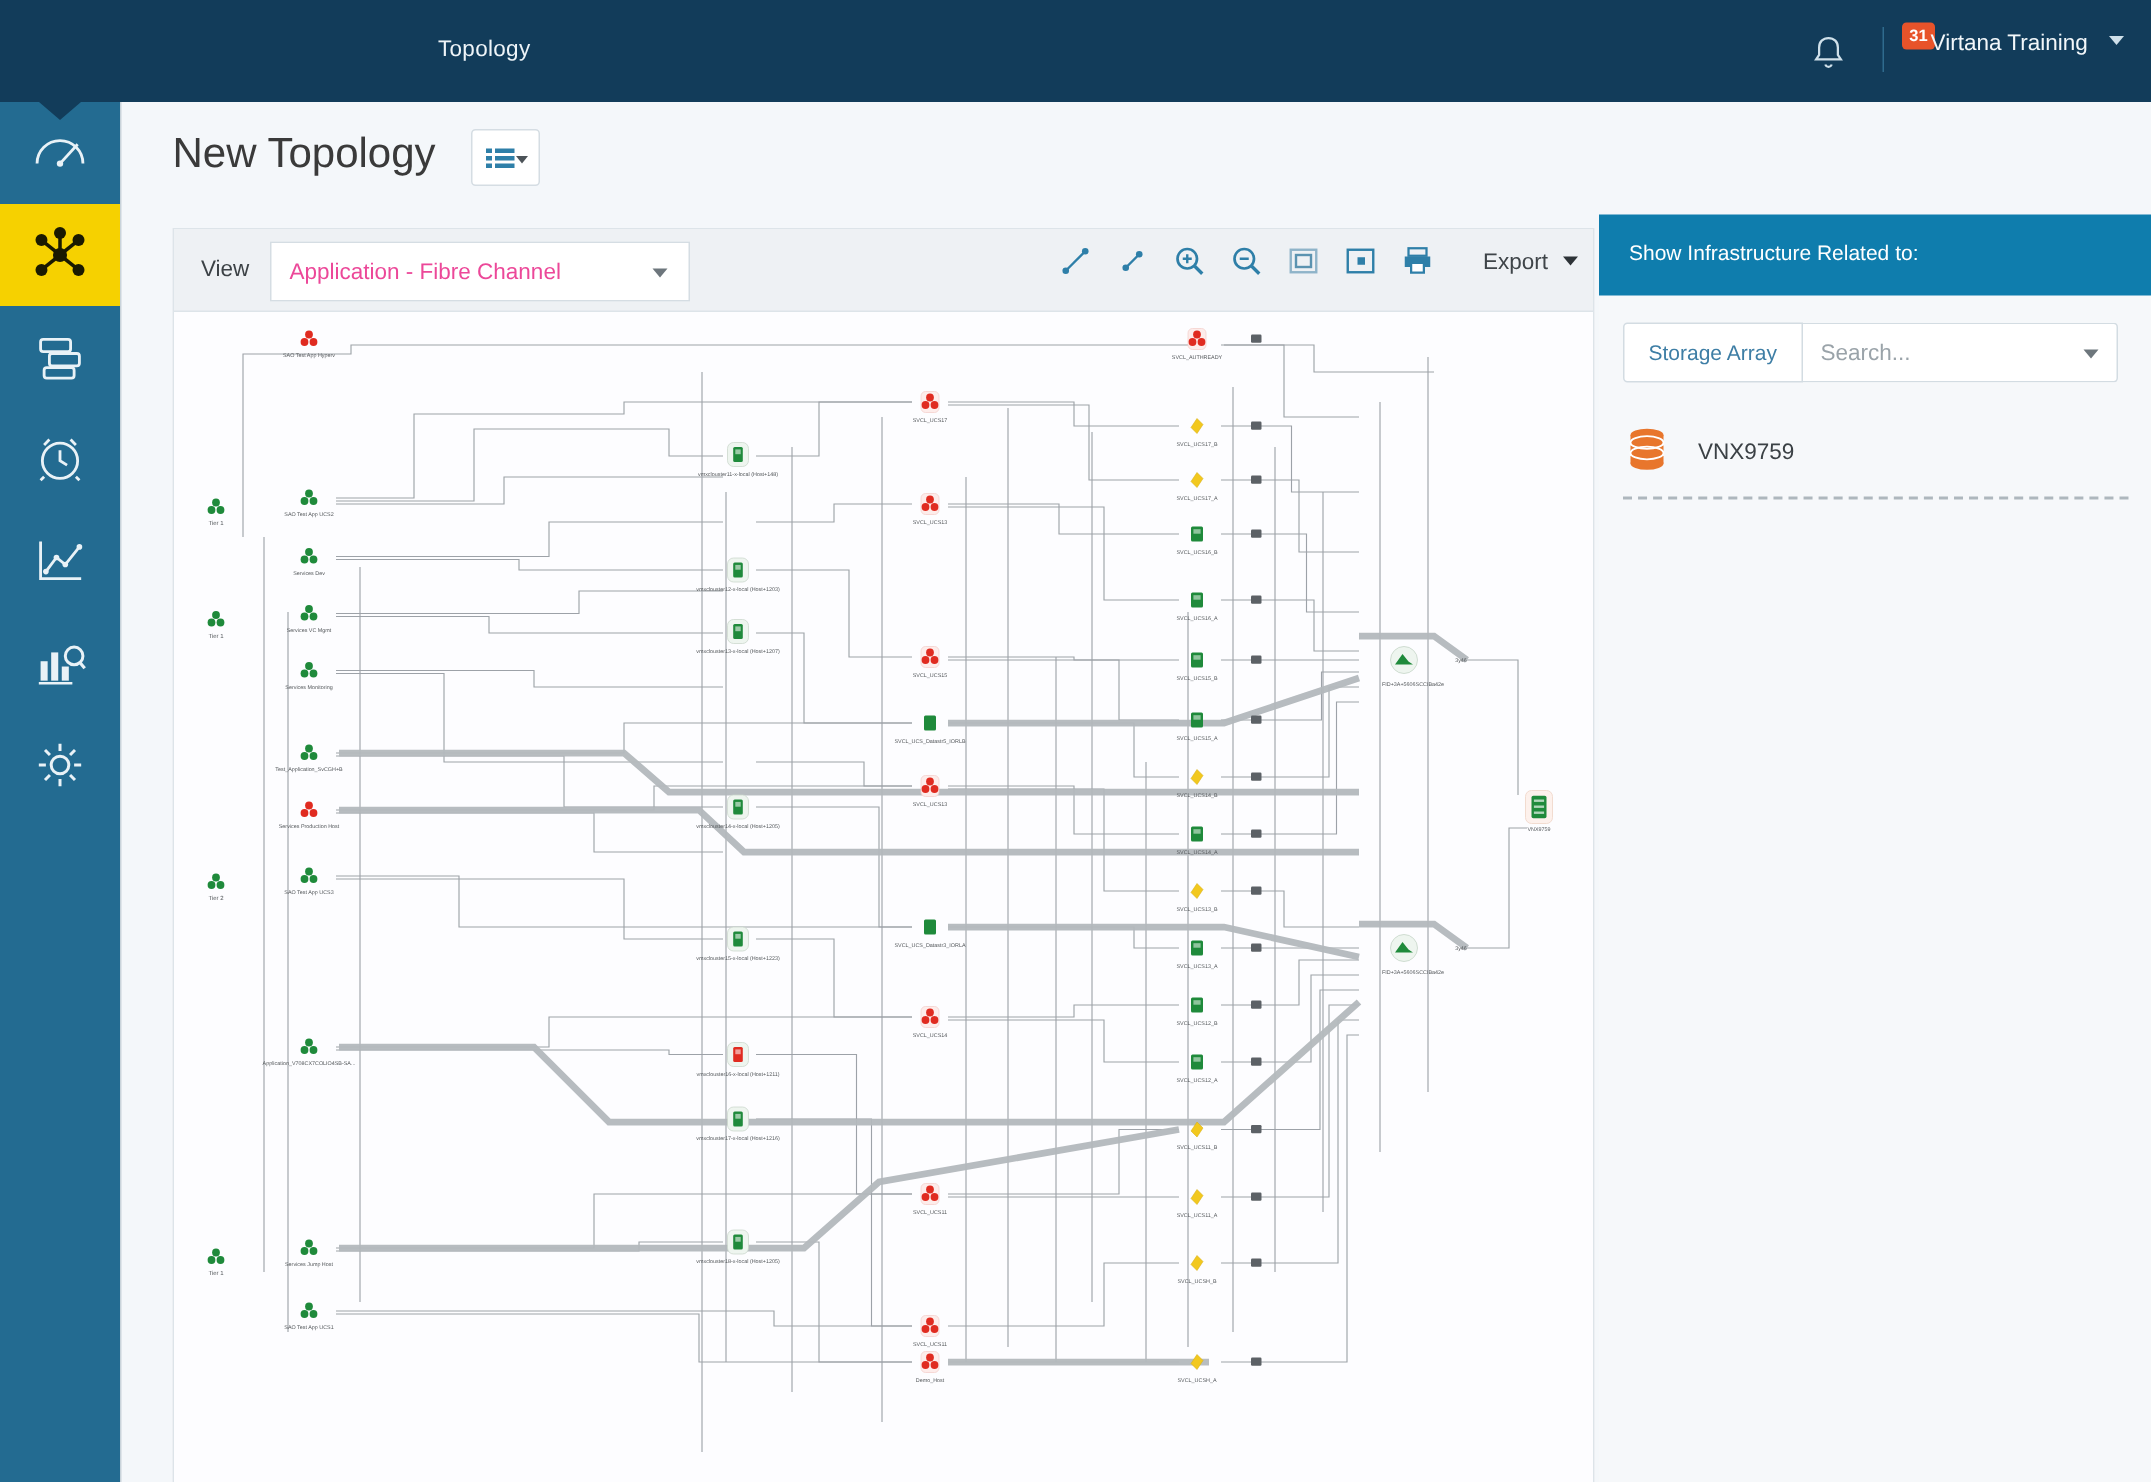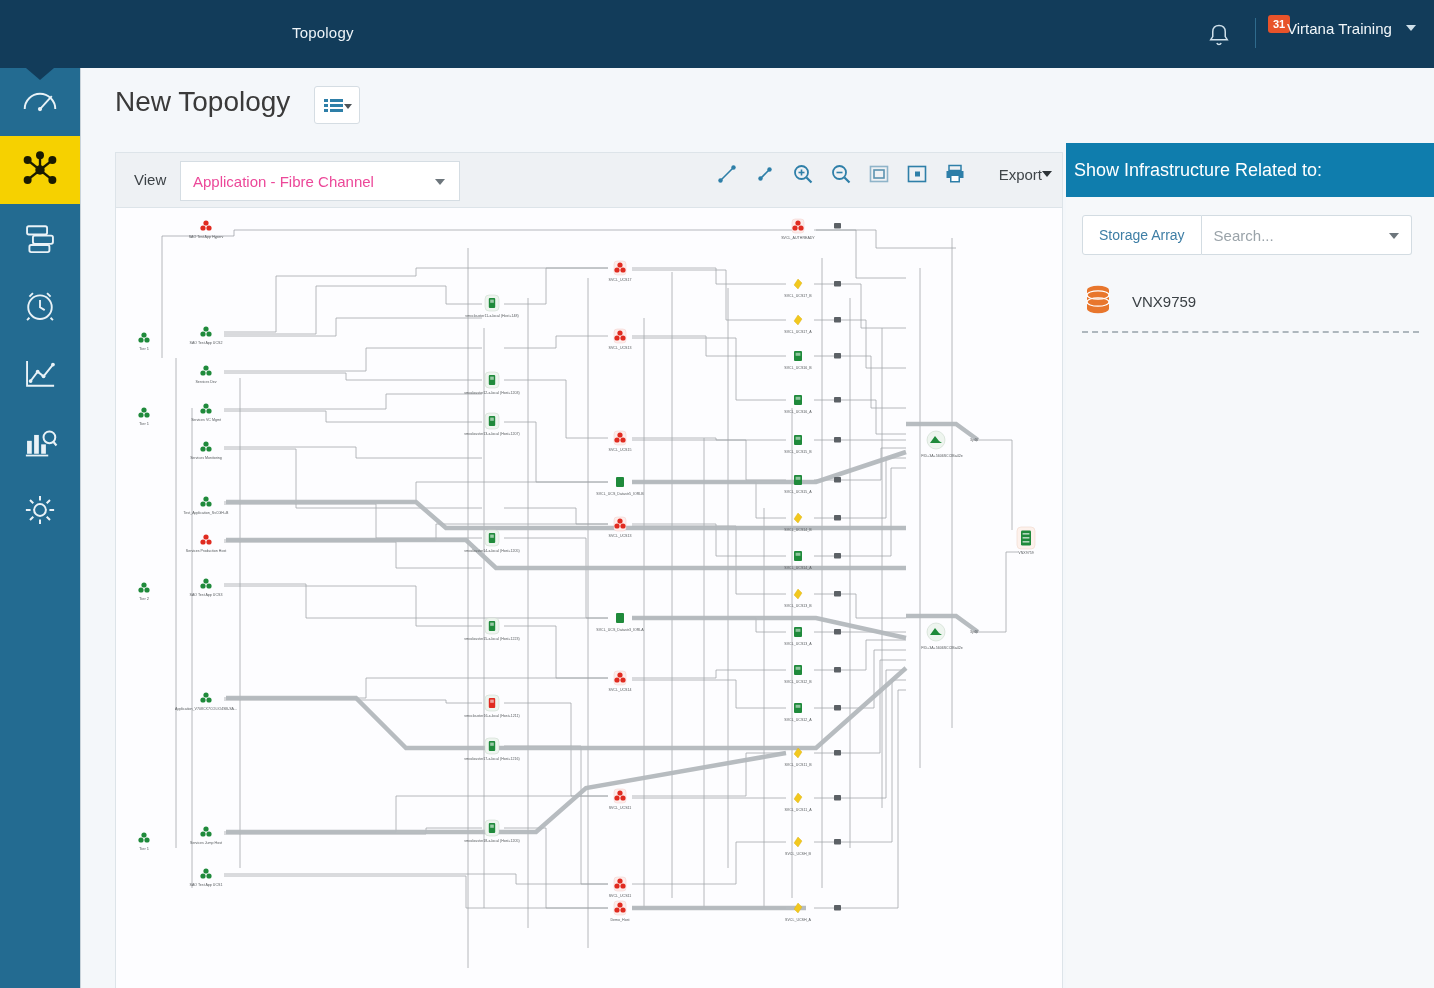--- a/index.html
+++ b/index.html
@@ -157,21 +157,21 @@
     border-left: 5px solid transparent;
     border-right: 5px solid transparent;
     border-top: 6px solid #6d767c;
   }
   .tools {
     position: absolute; right: 10px; top: 9px;
     display: flex; align-items: center; gap: 14px;
   }
   .tool { width: 24px; height: 24px; cursor: pointer; display: block; }
   .export-btn {
-    display: flex; align-items: center; 
+    display: flex; align-items: center; gap: 10px;
     font-size: 15px; color: #3f4549; cursor: pointer; margin-left: 18px;
   }
   .export-btn .dd {
     width: 0; height: 0;
     border-left: 5px solid transparent;
     border-right: 5px solid transparent;
     border-top: 6px solid #2d3337;
   }
   .graph-area {
     position: absolute; left: 0; top: 55px;
@@ -185,22 +185,22 @@
     position: absolute; left: 985px; top: 75px;
     width: 369px; height: 845px;
     background: #f6f8fa;
   }
   .rpanel-head {
     position: absolute; left: 0; top: 0;
     width: 369px; height: 54px;
     background: #0f7dad;
   }
   .rpanel-head .t {
-    position: absolute; left: 8px; top: 17px;
-    color: #fff; font-size: 18px;
+    position: absolute; left: 20px; top: 17px;
+    color: #fff; font-size: 14px;
   }
   .rpanel-body { position: absolute; left: 0; top: 54px; width: 369px; }
   .filter-row {
     position: absolute; left: 16px; top: 18px;
     display: flex;
   }
   .type-btn {
     height: 40px; padding: 0 16px;
     background: #fff; border: 1px solid #d3dce2; border-radius: 3px 0 0 3px;
     color: #3e7ea5; font-size: 14px;

